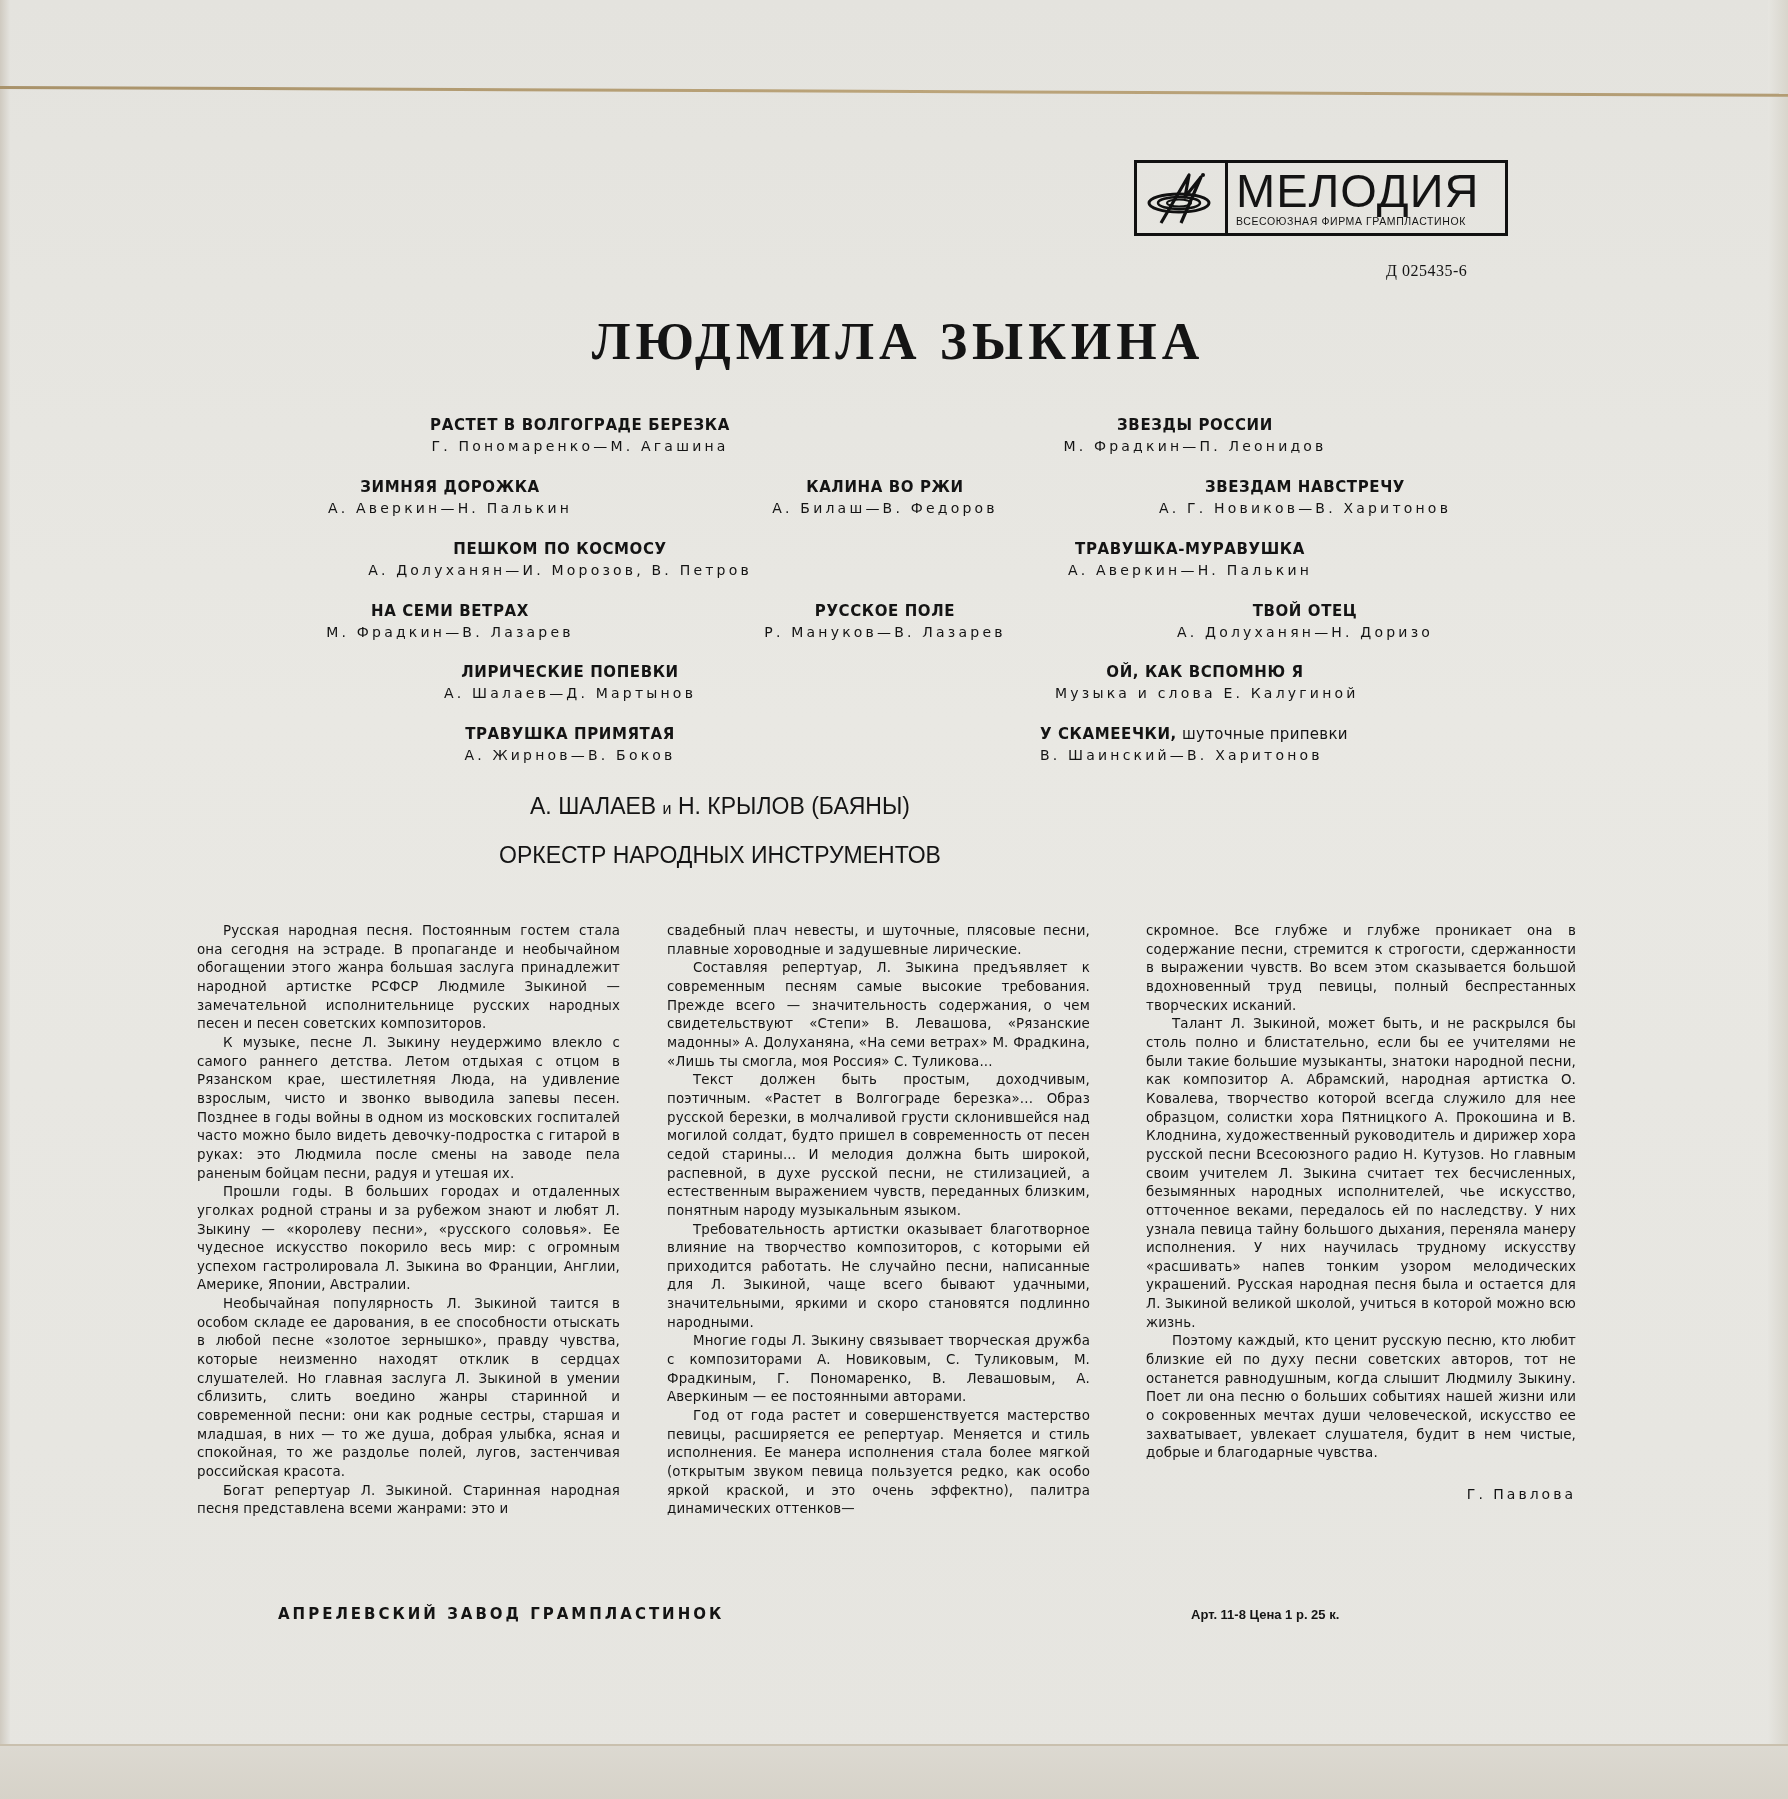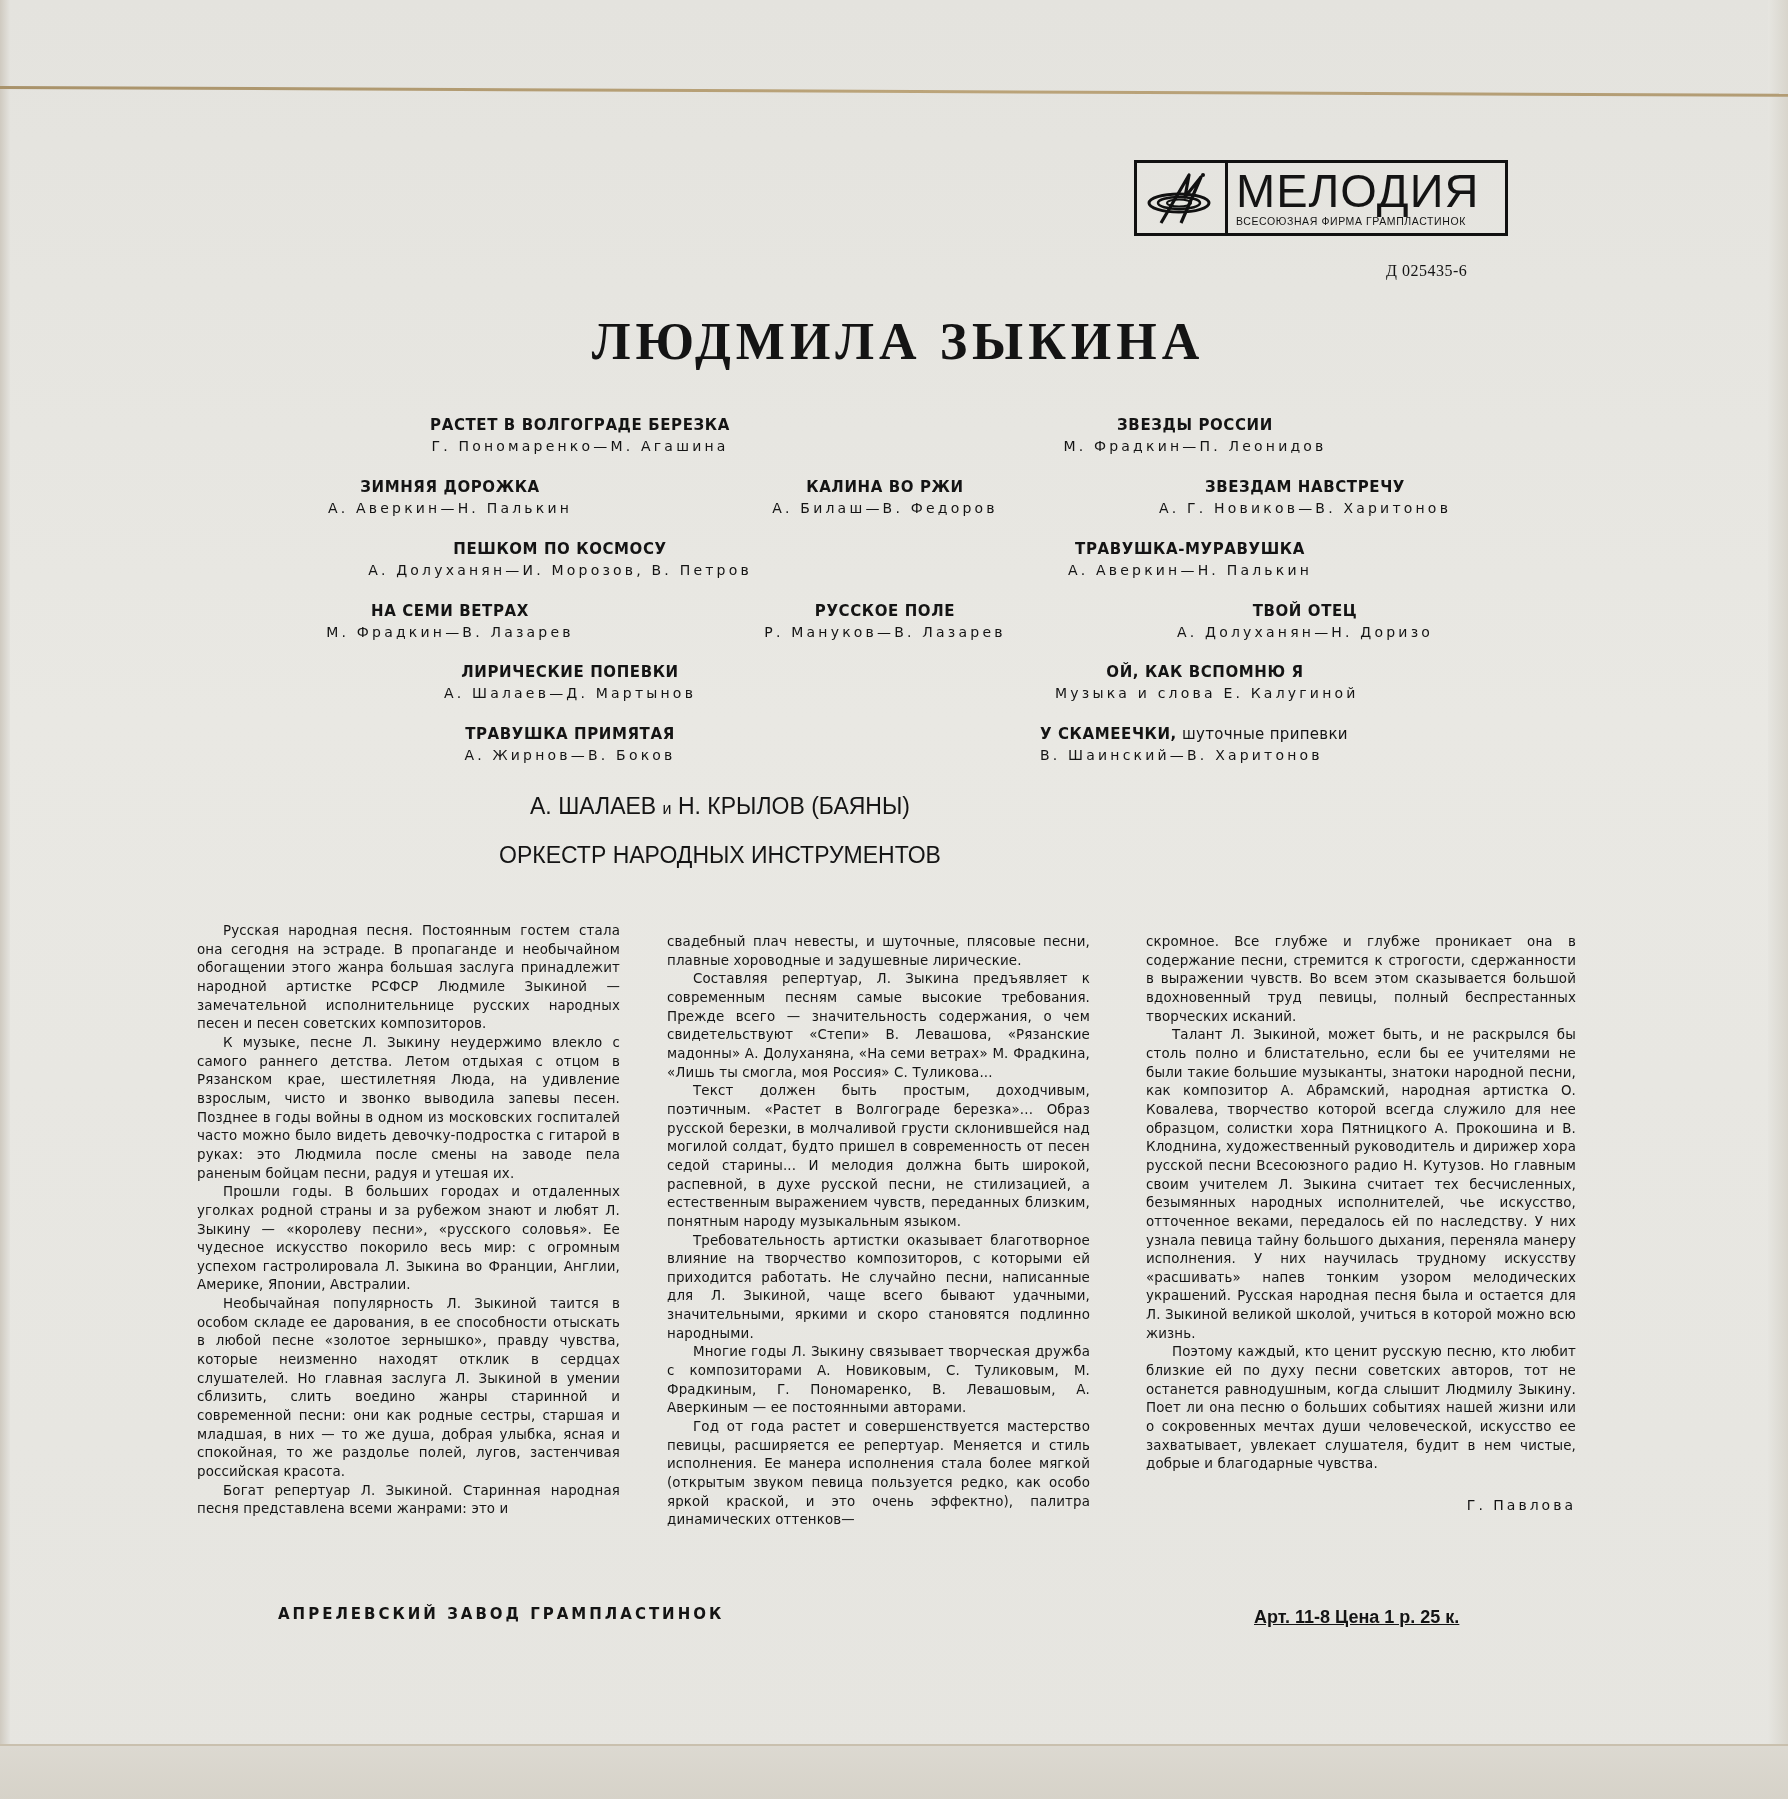--- a/index.html
+++ b/index.html
@@ -57,34 +57,34 @@
   .perf1 .small { font-size:16px; }
   .perf2 { top:842px; font-size:23px; }
 
   
   .col {
     position:absolute; top:922px; width:423px;
     font-family:"DejaVu Sans", sans-serif; font-size:13.4px; line-height:18.65px;
     text-align:justify; letter-spacing:0.15px;
   }
   .col p { margin:0; text-indent:26px; }
-  .col p.cont { text-indent:0;margin-top:11px; }
+  .col p.cont { text-indent:0; }
   .col p.gap { margin-top:0; }
   .col1 { left:197px; }
   .col2 { left:667px; }
   .col3 { left:1146px; width:430px; }
   .signature { text-align:right !important; text-indent:0 !important; margin-top:22px !important; letter-spacing:3px; font-size:14px; }
 
   .footer-left {
     position:absolute; left:278px; top:1605px;
     font-family:"DejaVu Sans", sans-serif; font-weight:700; font-size:15px; letter-spacing:3px;
   }
   .footer-right {
-    position:absolute; left:1254px; top:1607px;
-    font-family:"Liberation Sans", sans-serif; font-weight:700; font-size:18px;text-decoration:underline;
+    position:absolute; left:1191px; top:1607px;
+    font-family:"Liberation Sans", sans-serif; font-weight:700; font-size:13px;
   }
 </style>
 </head>
 <body>
 
 <div class="sleeve"></div>
 <div class="edge-left"></div>
 <div class="edge-right"></div>
 <div class="flap-line"></div>
 <div class="bottom-edge"></div>

